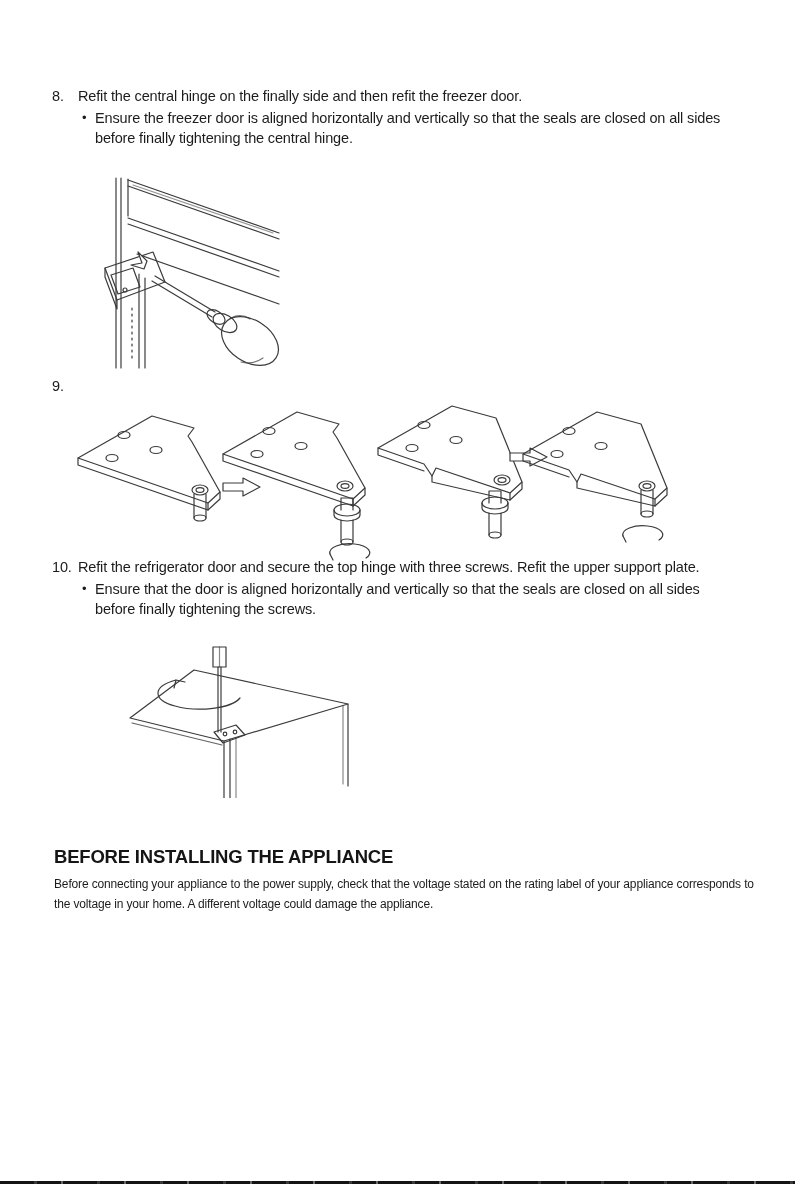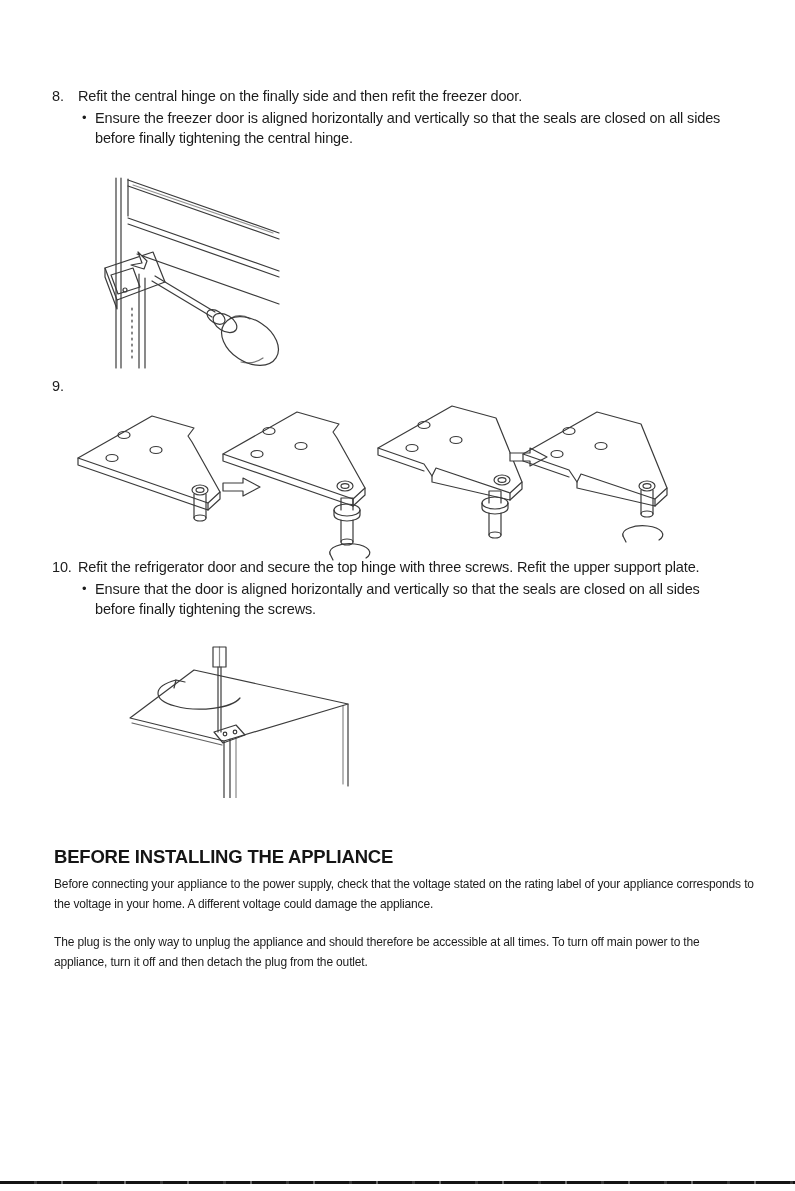--- a/index.html
+++ b/index.html
@@ -203,18 +203,17 @@
 
         <path d="M128,52 A42,16 0 1 1 64,34"></path>
         <path d="M64,34 l-2,8 M64,34 l9,2"></path>
       </g>
     </svg>
   </div>
 
   <div class="section">
     <h1>BEFORE INSTALLING THE APPLIANCE</h1>
     <p>Before connecting your appliance to the power supply, check that the voltage stated on the rating label of your appliance corresponds to the voltage in your home. A different voltage could damage the appliance.</p>
-    <p>The plug is the only way to unplug the appliance and should therefore be accessible at all times. To turn off main power to the appliance, turn it off and then detach the plug from the outlet.</p>
   </div>
 
   <div class="page-edge-bottom"></div>
 
 </div>
 
 </body></html>

